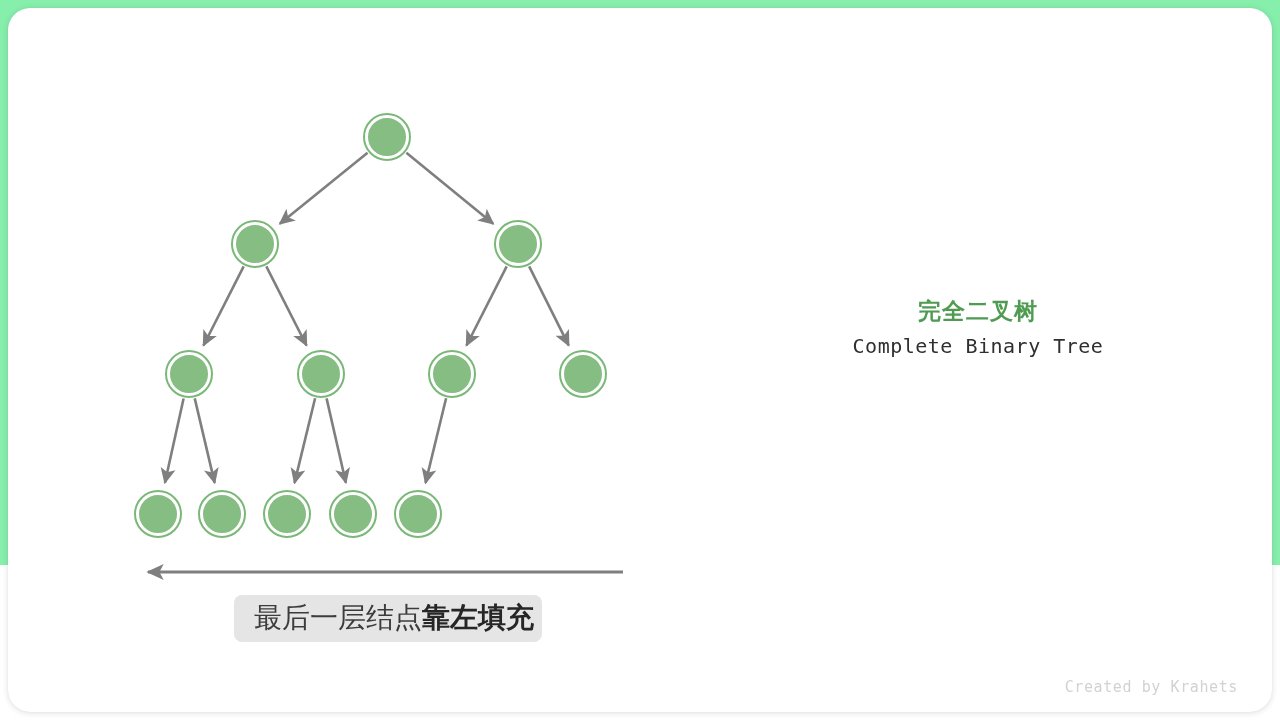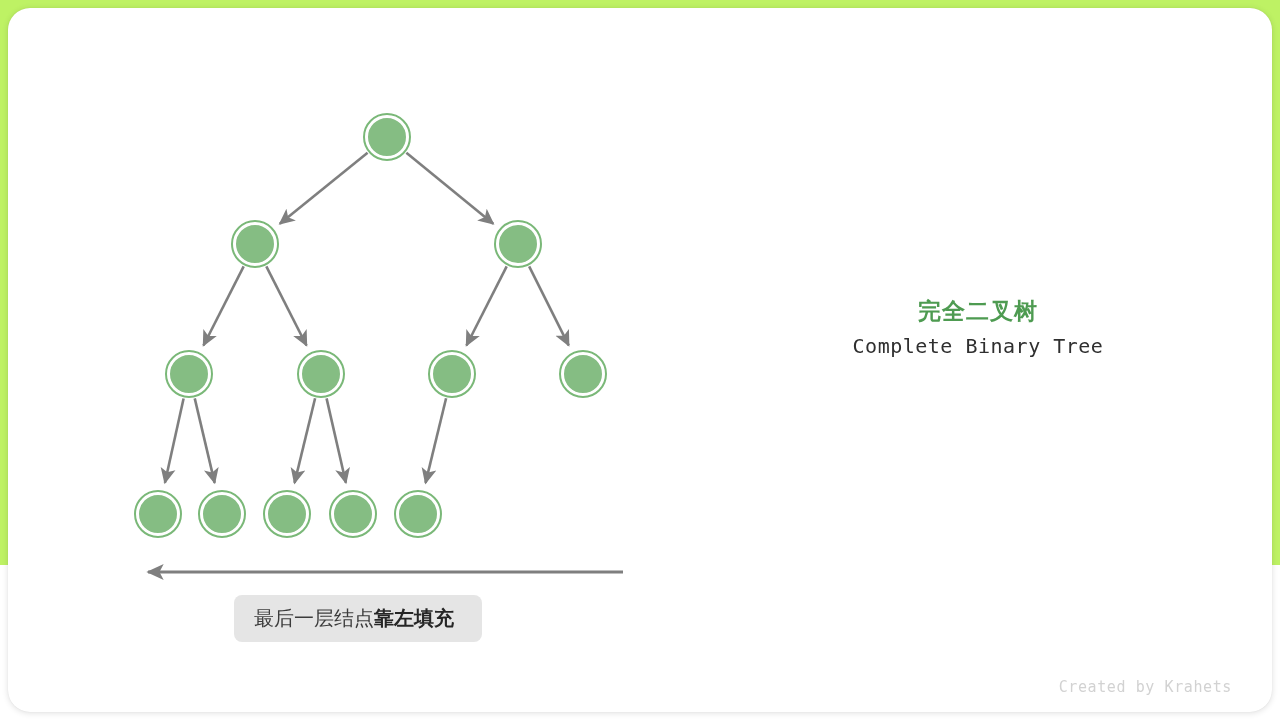--- a/index.html
+++ b/index.html
@@ -10,21 +10,21 @@
   body {
     width: 1280px;
     height: 720px;
     overflow: hidden;
     font-family: "Liberation Sans", sans-serif;
   }
   #stage {
     position: relative;
     width: 1280px;
     height: 565px;
-    background: #bef264;
+    background: #86efac;
   }
   #card {
     position: absolute;
     left: 8px;
     top: 8px;
     width: 1264px;
     height: 704px;
     background: #ffffff;
     border-radius: 22px;
     box-shadow: 0 1px 6px rgba(0,0,0,0.13), 0 0 1px rgba(0,0,0,0.10);
@@ -64,34 +64,34 @@
     position: absolute;
     left: 226px;
     top: 587px;
     height: 47px;
     display: flex;
     align-items: center;
   }
   .caption-box {
     background: #e5e5e5;
     border-radius: 8px;
-    padding: 11px 28px 12px 20px;
+    padding: 11px 8px 12px 20px;
     font-family: "Liberation Sans", sans-serif;
-    font-size: 20px;
+    font-size: 28px;
     color: #3c3c3c;
     white-space: nowrap;
     line-height: 24px;
   }
   .caption-box .bold {
     font-weight: bold;
     color: #262626;
   }
   .footer {
     position: absolute;
-    right: 40px;
+    right: 34px;
     bottom: 16px;
     font-family: "DejaVu Sans Mono", "Liberation Mono", monospace;
     font-size: 15px;
     color: #d2d2d2;
     letter-spacing: 0.6px;
   }
 </style>
 </head>
 <body>
 

